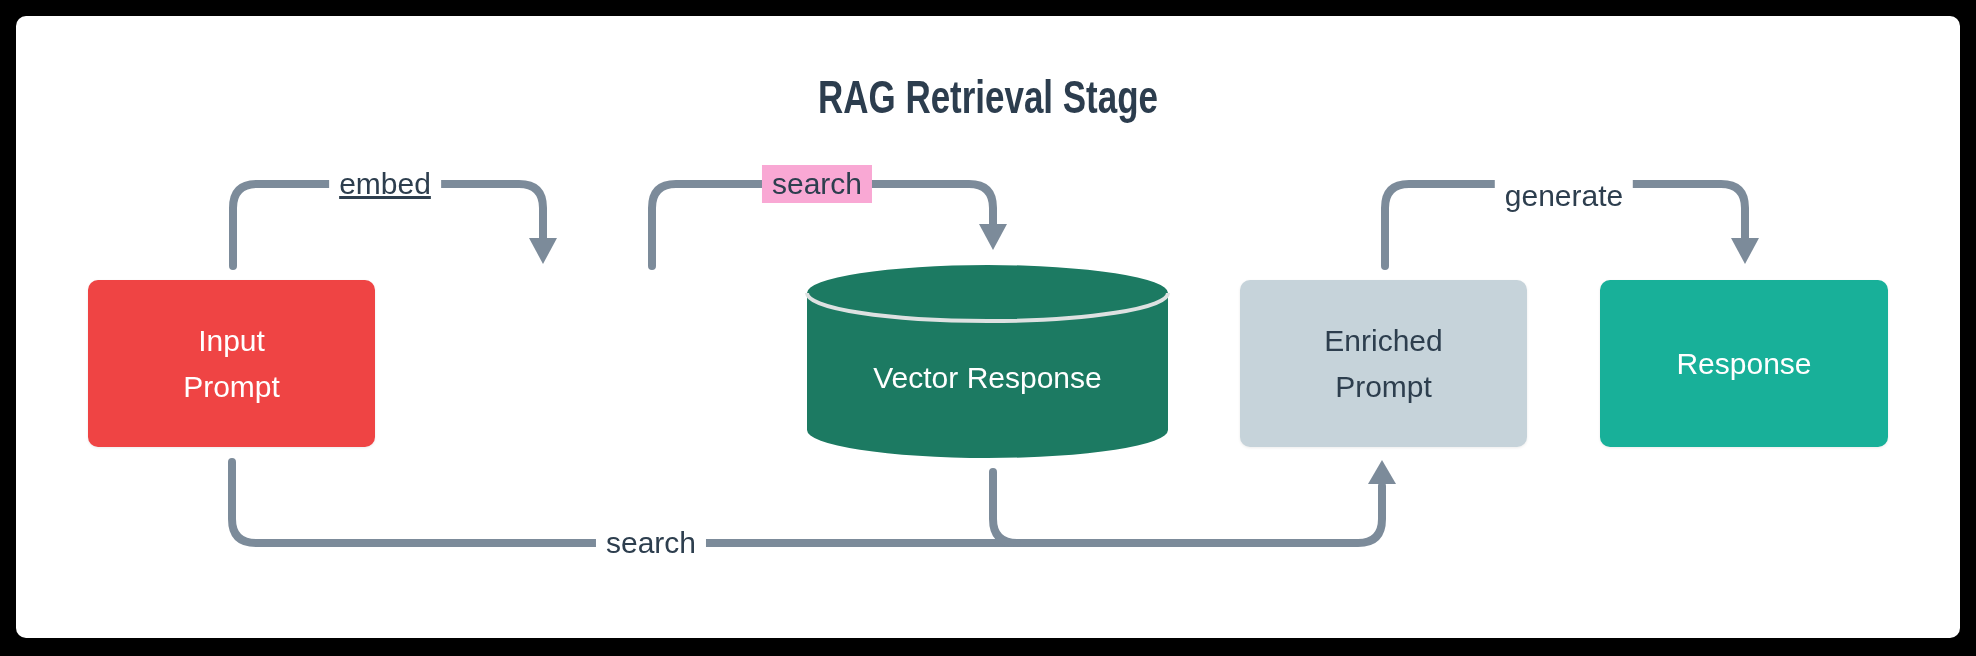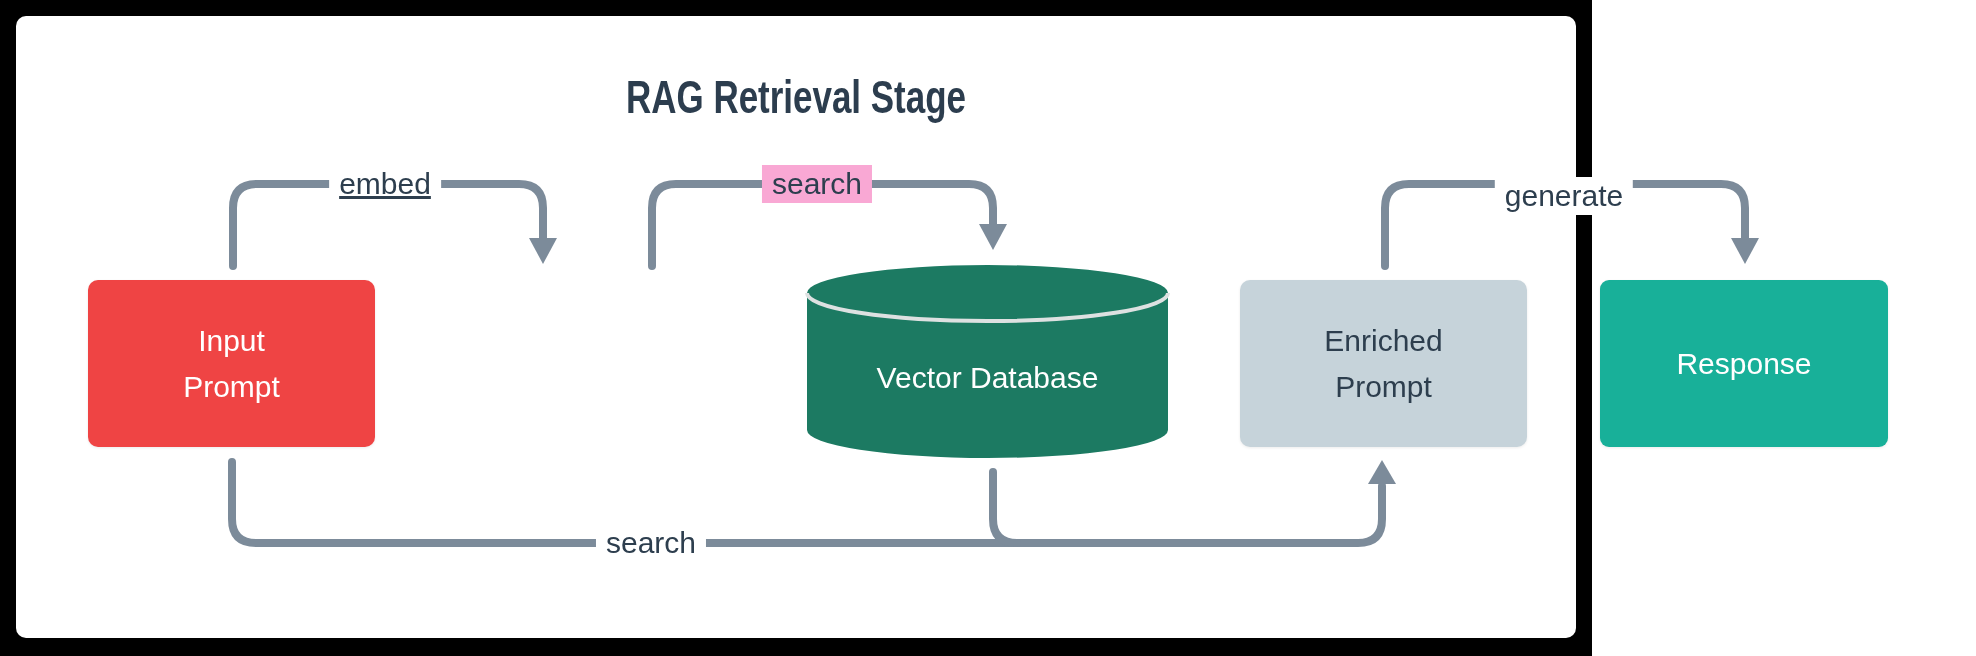--- a/index.html
+++ b/index.html
@@ -7,21 +7,21 @@
     padding: 0;
   }
   body {
     font-family: "Liberation Sans", sans-serif;
     width: 1976px;
     height: 656px;
     overflow: hidden;
   }
   #stage {
     position: relative;
-    width: 1592px;
+    width: 1976px;
     height: 656px;
   }
   #canvas {
     position: absolute;
     left: 16px;
     top: 16px;
     right: 16px;
     bottom: 18px;
     border-radius: 10px;
     background: #ffffff;
@@ -58,21 +58,21 @@
     white-space: pre-line;
     box-shadow: 0 1px 3px rgba(0,0,0,0.08);
   }
   .node-rect {
     top: 280px;
     height: 167px;
   }
   #node-input-prompt    { left: 88px;   width: 287px; }
   #node-vector-embedding{ left: 448px;  width: 287px; }
   #node-enriched-prompt { left: 1240px; width: 287px; }
-  #node-response        { left: 1600px; width: 288px; border-radius: 9px; }
+  #node-response        { left: 1600px; width: 288px; }
   .cylinder-label {
     position: absolute;
     left: 807px;
     top: 305px;
     width: 361px;
     height: 145px;
     display: flex;
     align-items: center;
     justify-content: center;
     font-size: 30px;
@@ -130,21 +130,21 @@
     <g>
       <path d="M807,293 a180.5,28 0 0 1 361,0 l0,137 a180.5,28 0 0 1 -361,0 z" fill="#1c7a62"></path>
       <path d="M807,293 a180.5,28 0 0 0 361,0" fill="none" stroke-width="4" stroke="#dde1e1"></path>
     </g>
   </svg>
 
   <div class="node node-rect" id="node-input-prompt" style="background-color: #ef4444; color: rgb(255, 255, 255);">Input
 Prompt</div>
 
 
-  <div class="node cylinder-label" style="color: rgb(255, 255, 255);">Vector Database</div>
+  <div class="node cylinder-label" style="color: rgb(255, 255, 255);">Vector Response</div>
 
   <div class="node node-rect" id="node-enriched-prompt" style="background-color: rgb(198, 211, 218); color: rgb(45, 62, 78);">Enriched
 Prompt</div>
 
   <div class="node node-rect" id="node-response" style="background-color: rgb(24, 176, 153); color: rgb(255, 255, 255);">Response</div>
 
   <div class="edge-label" id="edge-label-embed" style="background-color: rgb(255, 255, 255); color: rgb(45, 62, 78);">embed</div>
 
   <div class="edge-label" id="edge-label-search" style="background-color: #f9a8d4; color: rgb(45, 62, 78);">search</div>
 

